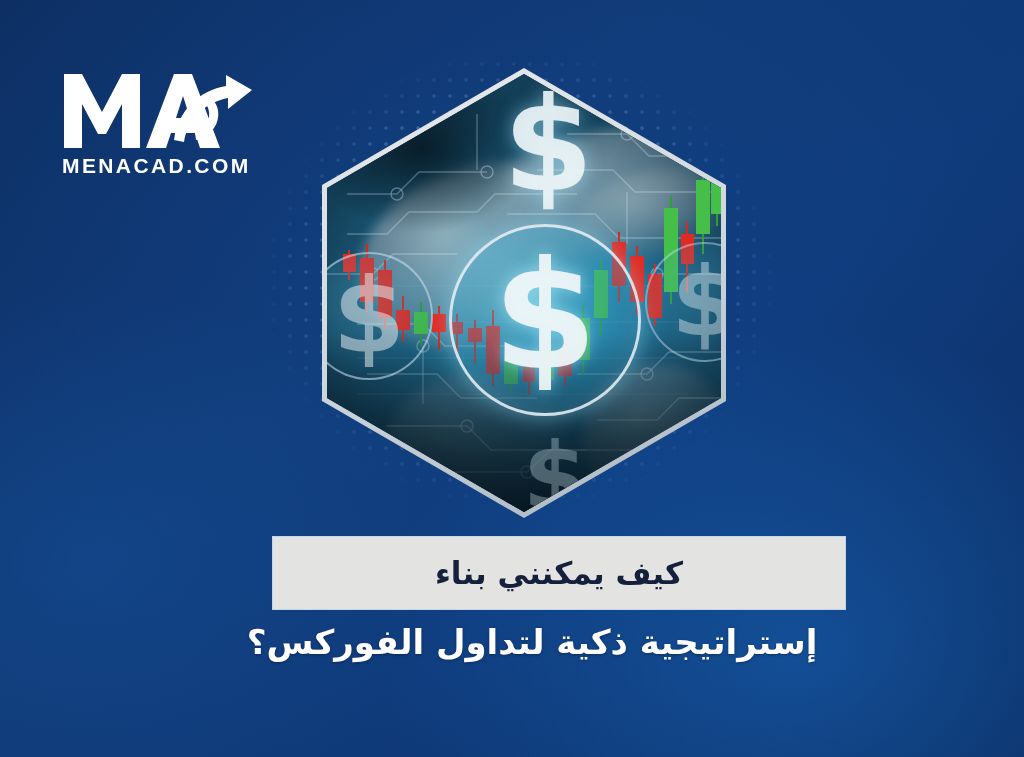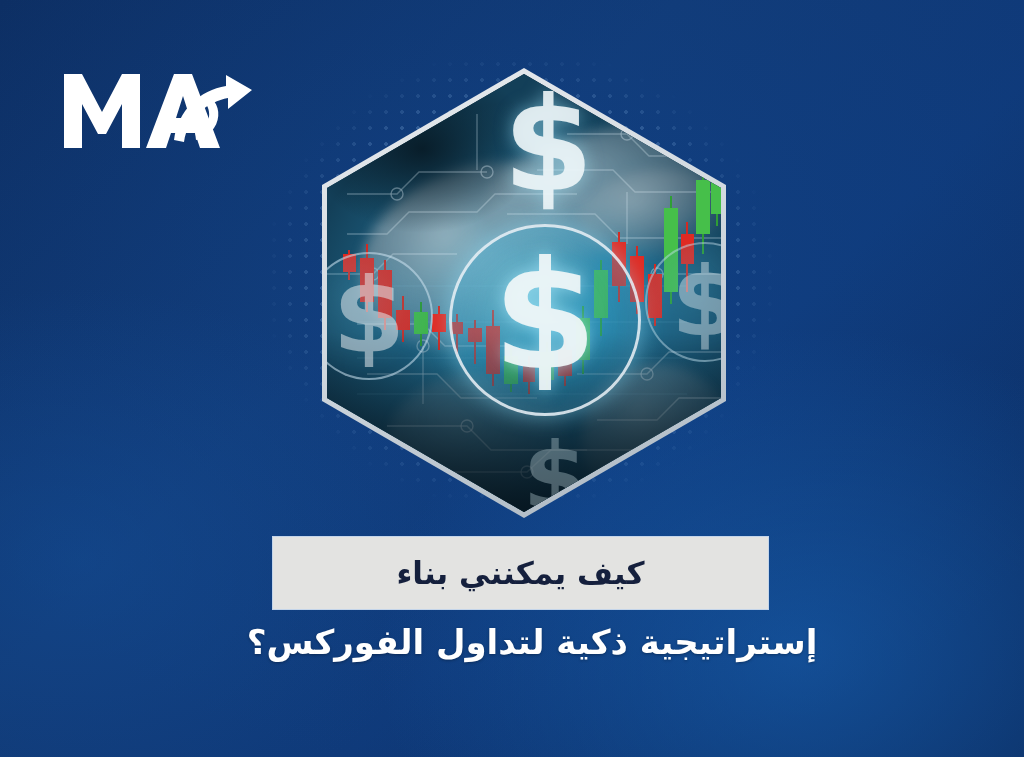--- a/index.html
+++ b/index.html
@@ -148,21 +148,21 @@
     position:absolute; left:196px; bottom:-12px;
     font-size:92px; font-weight:700; line-height:1;
     color:rgba(170,190,198,.42);
     font-family:"DejaVu Sans","Liberation Sans",sans-serif;
   }
 
   
   .headline-band {
     position:absolute;
     left:272px; top:536px;
-    width:497px; height:74px;
+    width:574px; height:74px;
     background:#e3e3e1;
     border:1px solid rgba(190,210,235,.85);
     display:flex; align-items:center; justify-content:center;
     direction:rtl;
   }
   .headline-band .line1 {
     color:#15203d;
     font-size:31px;
     font-weight:700;
     letter-spacing:1px;
@@ -200,20 +200,21 @@
 
           <path d="M84 76 L112 2 L130 2 L158 76 L138 76 L133 61 L109 61 L104 76 Z M114 46 L128 46 L121 24 Z"></path>
         </g>
 
         <g>
           <path d="M122 70 C126 44 146 30 166 26 L166 37 L190 18 L164 3 L164 14 C138 18 116 38 112 68 Z" fill="#ffffff"></path>
           <path d="M150 27 C157 33 159 46 152 56 C147 63 140 67 134 68 L133 60 C140 58 146 52 147 45 C148 38 145 32 141 29 Z" fill="#ffffff"></path>
         </g>
       </svg>
     </div>
+    <div class="logo-domain">MENACAD.COM</div>
   </div>
 
   <div class="hex-wrap">
     <div class="hex-border"></div>
     <div class="hex-inner">
 
       <div class="hand-photo">
         <div class="hand-blob hand-b1"></div>
         <div class="hand-blob hand-b2"></div>
         <div class="hand-blob hand-b3"></div>

